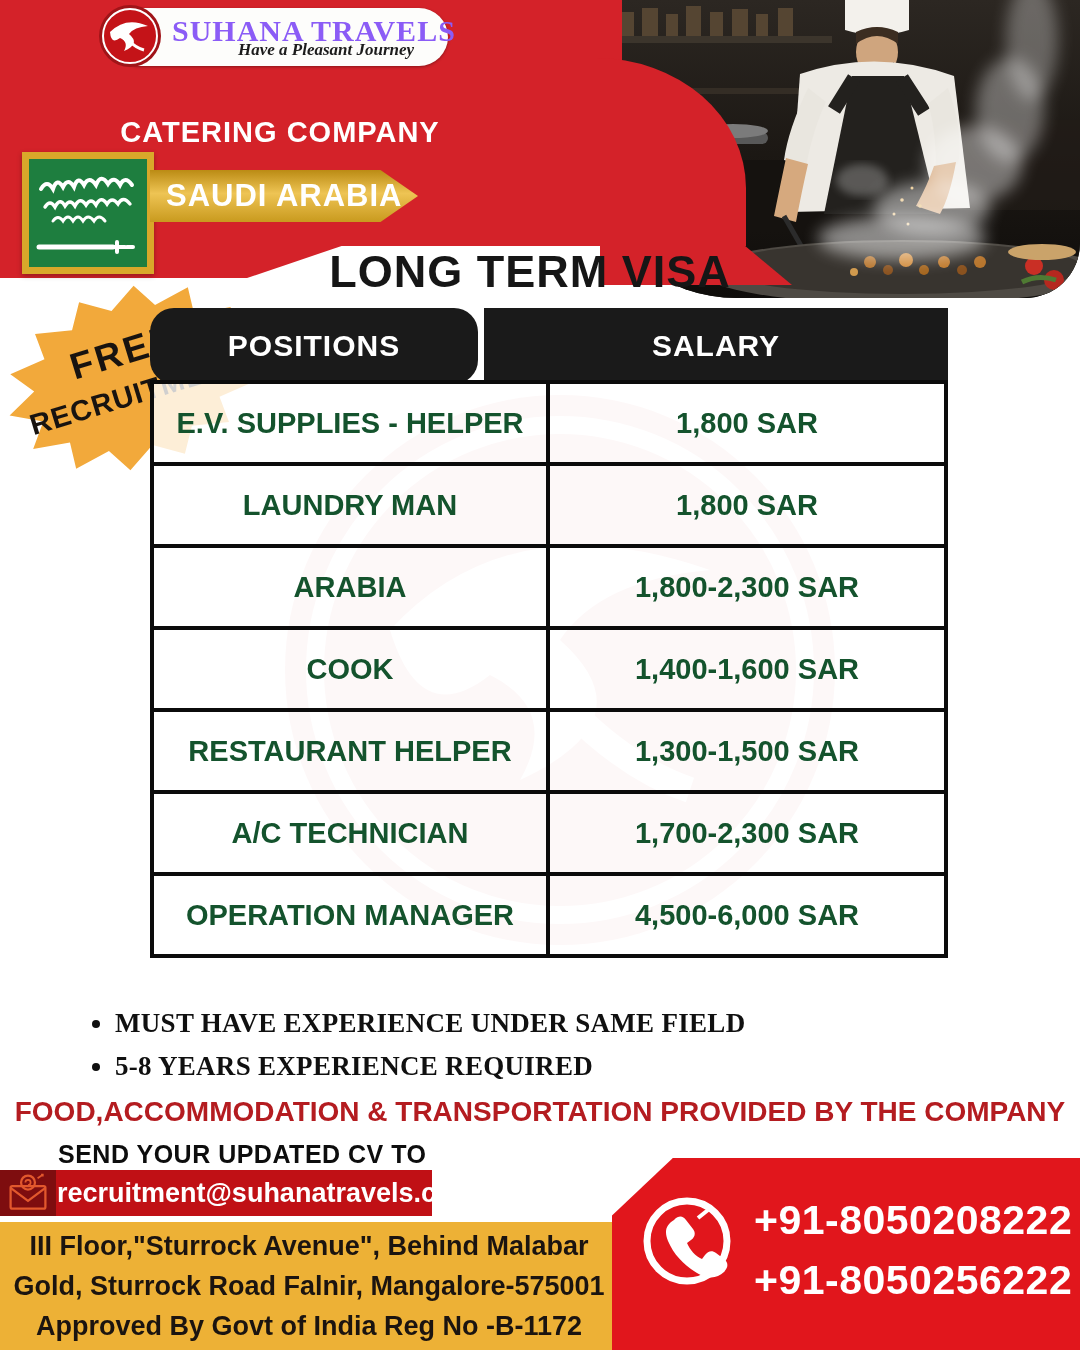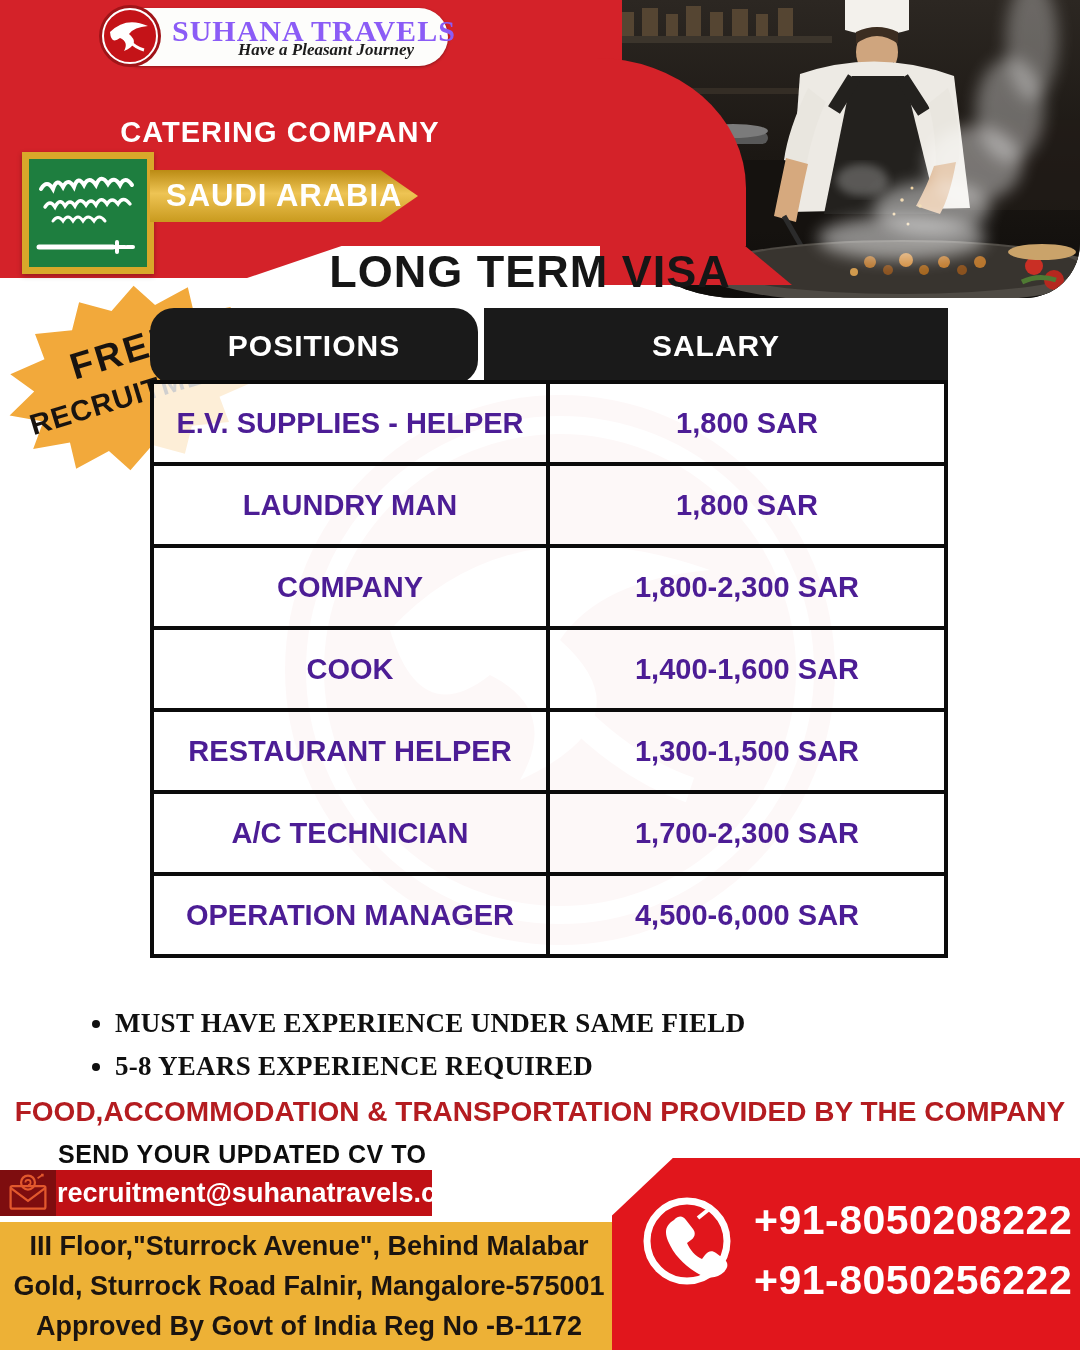--- a/index.html
+++ b/index.html
@@ -60,21 +60,21 @@
   
   .jobtable{left:150px;top:308px;width:798px;}
   .thead{display:flex;gap:6px;}
   .thcell{background:#1a1a1a;color:#fff;font-weight:700;font-size:30px;letter-spacing:1px;
           height:76px;line-height:76px;text-align:center;}
   .thcell.c1{width:328px;border-radius:24px;}
   .thcell.c2{flex:1;}
   .trow{display:flex;margin-top:-4px;}
   .trow:first-of-type{margin-top:4px;}
   .tcell{border:4px solid #0b0b0b;background:rgba(255,255,255,.8);height:78px;line-height:78px;
-         text-align:center;font-weight:700;font-size:29px;color:#4c1d95;box-sizing:content-box;}
+         text-align:center;font-weight:700;font-size:29px;color:#14532d;box-sizing:content-box;}
   .tcell.c1{width:392px;}
   .tcell.c2{flex:1;margin-left:-4px;}
 
   
   .bullets{left:60px;top:1008px;margin:0;padding-left:55px;
            font-family:"Liberation Serif",serif;font-weight:700;font-size:27px;color:#101010;}
   .bullets li{margin-bottom:12px;letter-spacing:.3px;}
   .benefits{left:0;top:1096px;width:1080px;text-align:center;color:#b41c20;
             font-weight:800;font-size:28px;}
 
@@ -257,21 +257,21 @@
     </div>
     <div class="trow">
       <div class="tcell c1">E.V. SUPPLIES - HELPER</div>
       <div class="tcell c2">1,800 SAR</div>
     </div>
     <div class="trow">
       <div class="tcell c1">LAUNDRY MAN</div>
       <div class="tcell c2">1,800 SAR</div>
     </div>
     <div class="trow">
-      <div class="tcell c1">COMPANY</div>
+      <div class="tcell c1">ARABIA</div>
       <div class="tcell c2">1,800-2,300 SAR</div>
     </div>
     <div class="trow">
       <div class="tcell c1">COOK</div>
       <div class="tcell c2">1,400-1,600 SAR</div>
     </div>
     <div class="trow">
       <div class="tcell c1">RESTAURANT HELPER</div>
       <div class="tcell c2">1,300-1,500 SAR</div>
     </div>

